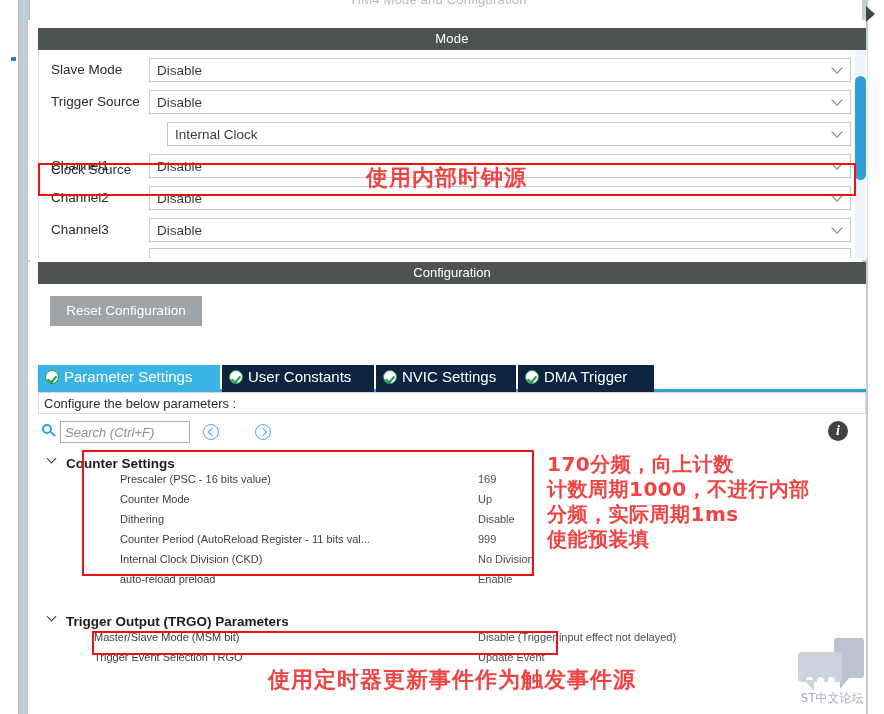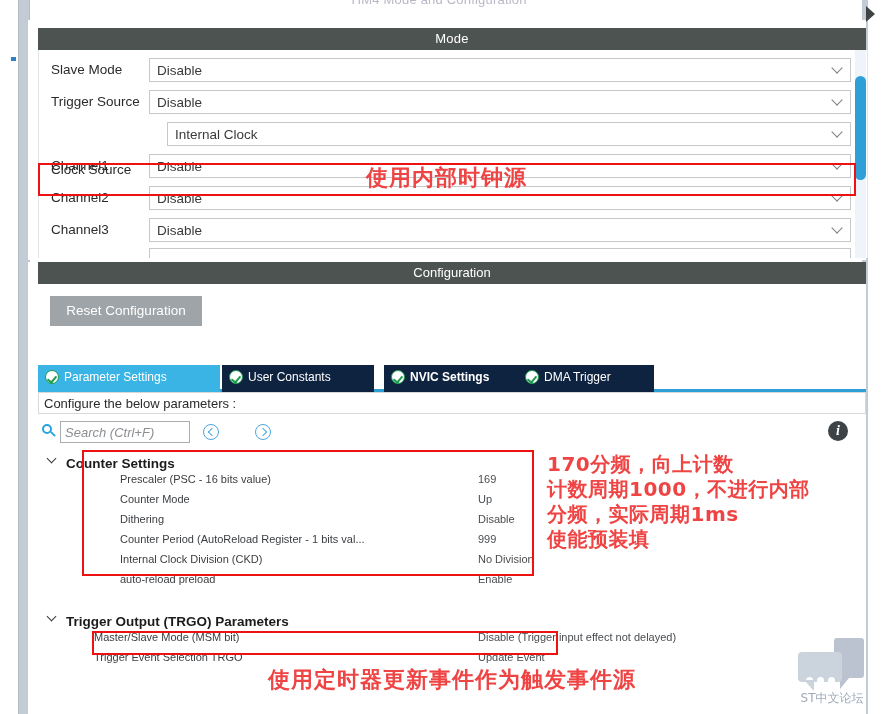--- a/index.html
+++ b/index.html
@@ -236,21 +236,21 @@
     height: 24px;
     border-bottom: 3px solid #2f9fd8;
     box-sizing: content-box;
   }
   .tab {
     position: absolute;
     top: 0;
     height: 32px;
     background: #0d2340;
     color: #ffffff;
-    font-size: 12px;
+    font-size: 15px;
     line-height: 24px;
     white-space: nowrap;
     padding: 0 9px 0 26px;
     box-sizing: border-box;
   }
   .tab.active {
     background: #3ab4e4;
     color: #ffffff;
   }
   .tab .tick {
@@ -587,21 +587,21 @@
   <div class="cfg-panel">
     <div class="cfg-bar">Configuration</div>
 
     <div class="cfg-body">
 
       <button class="reset-btn">Reset Configuration</button>
 
       <div class="tabstrip" id="tabstrip">
           <div class="tab active" style="left: 0px; width: 182px;"><span class="tick"></span><span>Parameter Settings</span></div>
           <div class="tab" style="left: 184px; width: 152px;"><span class="tick"></span><span>User Constants</span></div>
-          <div class="tab" style="left: 346px; width: 140px; font-weight: bold;"><span class="tick"></span><span>NVIC Settings</span></div>
+          <div class="tab" style="left: 338px; width: 140px;"><span class="tick"></span><span>NVIC Settings</span></div>
           <div class="tab" style="left: 480px; width: 136px;"><span class="tick"></span><span>DMA Trigger</span></div>
         </div>
 
       <div class="cfg-note">Configure the below parameters :</div>
 
       <div class="searchrow">
         <div class="s-icon">
           <div class="ring"></div>
             <div class="handle"></div>
         </div>
@@ -626,21 +626,21 @@
           </div>
           <div class="prow" style="top: 40px;">
             <span class="pname">Counter Mode</span>
             <span class="pval">Up</span>
           </div>
           <div class="prow" style="top: 60px;">
             <span class="pname">Dithering</span>
             <span class="pval">Disable</span>
           </div>
           <div class="prow" style="top: 80px;">
-            <span class="pname">Counter Period (AutoReload Register - 1 bits val...</span>
+            <span class="pname">Counter Period (AutoReload Register - 11 bits val...</span>
             <span class="pval">999</span>
           </div>
           <div class="prow" style="top: 100px;">
             <span class="pname">Internal Clock Division (CKD)</span>
             <span class="pval">No Division</span>
           </div>
           <div class="prow" style="top: 120px;">
             <span class="pname">auto-reload preload</span>
             <span class="pval">Enable</span>
           </div>

